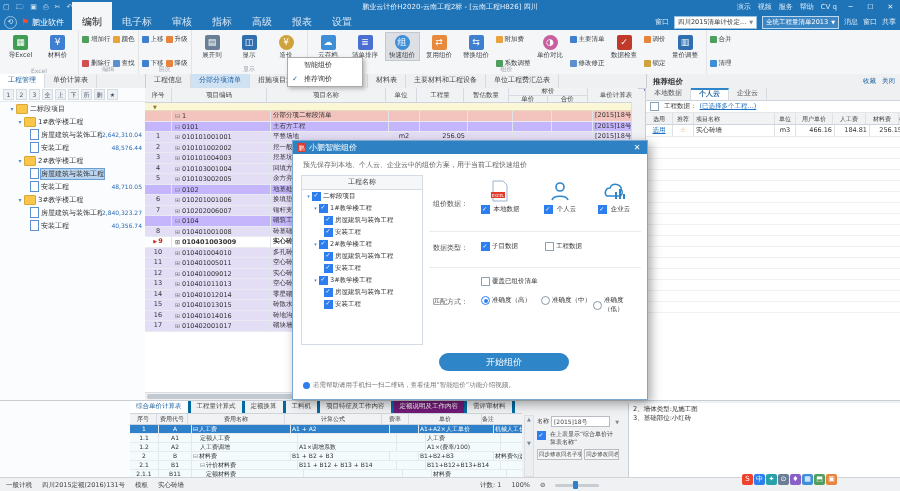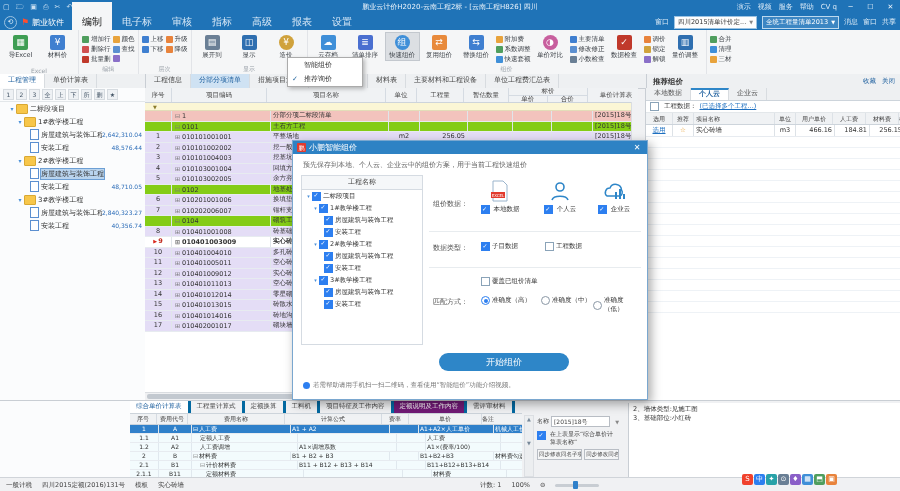--- a/index.html
+++ b/index.html
@@ -25,21 +25,21 @@
 .msel.hl{background:#3c86c3;color:#fff;border-color:#bcd9ef}
 .car{font-size:5px;margin-left:3px;color:#888}
 .msel.hl .car{color:#fff}
 
 #ribbon{left:0;top:30px;width:900px;height:44px;background:#f5f6f7;border-bottom:1px solid #d5d8dc;display:flex}
 .rg{position:relative;border-right:1px solid #e2e4e8;padding:2px 3px 9px;display:flex;align-items:flex-start;gap:2px;flex:none}
 .gl{position:absolute;bottom:0;left:0;right:0;text-align:center;font-size:6px;color:#9aa1a9}
 .bb{display:flex;flex-direction:column;align-items:center;width:33px;font-size:6.5px;color:#3a3f45;padding-top:2px;border:1px solid transparent}
 .bb.on{background:#dcdfe3;border-color:#c3c8ce}
 .ic{width:15px;height:15px;border-radius:2px;color:#fff;font-size:9px;line-height:15px;text-align:center;margin-bottom:1px}
-.scol{display:flex;flex-direction:column;gap:1px;padding-top:3px}
+.scol{display:flex;flex-direction:column;gap:15px;padding-top:3px}
 .sb{display:flex;align-items:center;gap:2px;font-size:6.5px;color:#3a3f45;line-height:9px;white-space:nowrap}
 .dt{width:7px;height:7px;border-radius:1px;flex:none}
 
 #menu{left:287px;top:57px;width:74px;background:#fff;border:1px solid #ababab;box-shadow:2px 2px 4px rgba(0,0,0,.25);z-index:60;font-size:7px}
 .mi{height:14px;line-height:14px;padding-left:16px;position:relative;color:#333;white-space:nowrap}
 .mi.ck:before{content:"✓";position:absolute;left:4px;color:#2d6da3}
 
 #tabsrow{left:0;top:74px;width:900px;height:14px;background:#eef0f2;border-bottom:1px solid #c9ced4;display:flex}
 .ptab{padding:0 8px;line-height:13px;font-size:7px;color:#444;border-right:1px solid #d8dce0;white-space:nowrap}
 .ptab.on{background:#fff;color:#1d5f9e}
@@ -72,21 +72,21 @@
 .trow .cl{border-right:1px solid #e0e5ea;overflow:hidden;white-space:nowrap;flex:none;padding:0 1px}
 .trow .num{width:24px;text-align:center}
 .trow .code{width:94px;padding-left:3px}
 .trow .name{width:114px;padding-left:2px}
 .trow .unit{width:28px;text-align:center}
 .trow .qty{width:44px;text-align:right;padding-right:2px}
 .trow .est{width:42px}
 .trow .pr{width:36px}.trow .tot{width:38px}
 .trow .calc{width:54px;padding-left:2px}
 .red{background:#f3c3bd}
-.cyan{background:#84cc16}
+.cyan{background:#c4b5fd}
 .purp{background:#e4ddf6}
 .itemsel{background:#fff;font-weight:bold}
 .itemsel .num{color:#c02b1e}
 .itemsel .num:before{content:"▶";font-size:5px;color:#d8261a;margin-right:1px}
 .code:before{content:"⊞";color:#777;margin-right:2px;font-size:6px}
 .red .code:before,.cyan .code:before{content:"⊟"}
 #vscr{left:631px;top:102px;width:7px;height:286px;background:#f0f1f3;border-left:1px solid #dadde1}
 #vscr .th{position:absolute;left:1px;top:40px;width:5px;height:70px;background:#c3c9d0;border-radius:2px}
 #hscr{left:145px;top:392px;width:486px;height:7px;background:#f0f1f3;border-top:1px solid #dadde1}
 #hscr .th{position:absolute;left:2px;top:1px;width:150px;height:5px;background:#c3c9d0;border-radius:2px}

